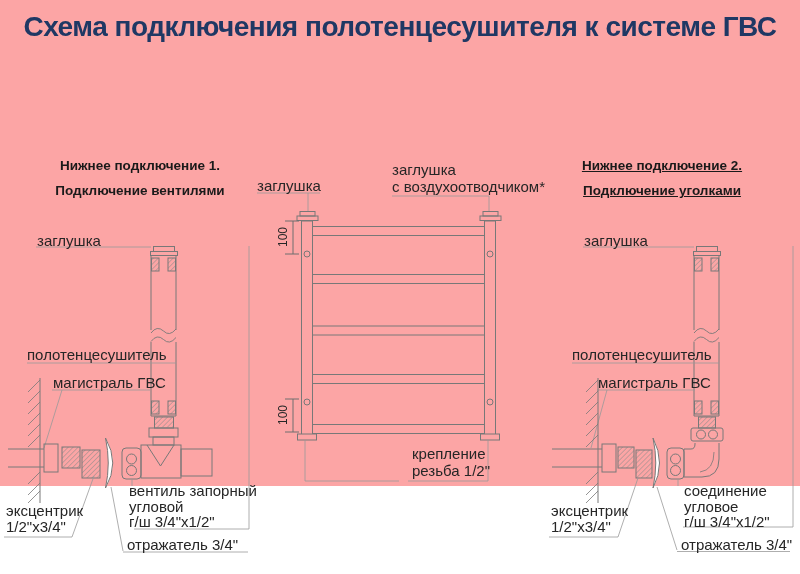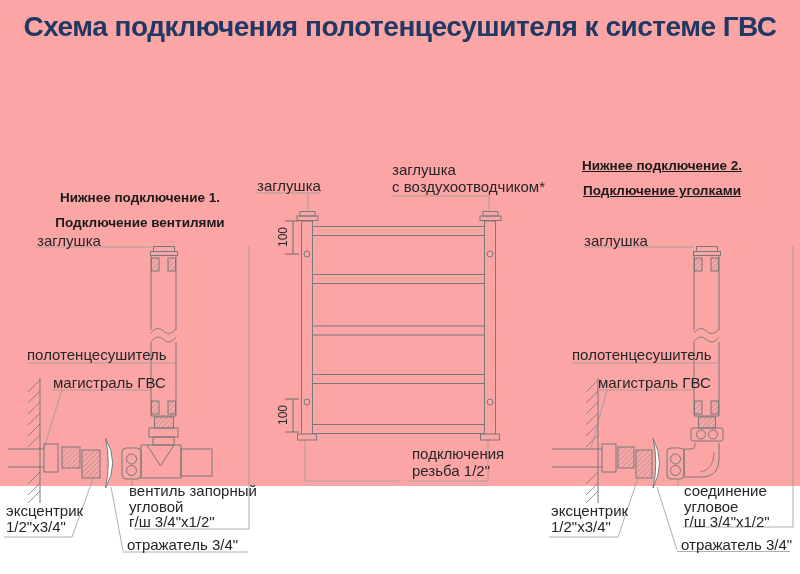--- a/index.html
+++ b/index.html
@@ -5,21 +5,21 @@
   html,body{margin:0;padding:0;}
   body{width:800px;height:574px;background:#ffffff;overflow:hidden;
        font-family:"Liberation Sans", sans-serif;}
   .page{position:relative;width:800px;height:486px;background:#fca5a5;padding-left:24px;}
   svg{position:absolute;left:0;top:0;}
   .title{position:absolute;left:0;top:11px;width:800px;margin:0;
          text-align:center;font-size:28px;font-weight:bold;letter-spacing:-0.5px;
          color:#1f3864;}
   .hdr{position:absolute;width:220px;text-align:center;font-size:13.5px;
        font-weight:bold;color:#1a1a1a;line-height:25px;top:153px;}
-  .hdr-left{left:30px;margin-top:32px;}
+  .hdr-left{left:30px;}
   .hdr-right{left:552px;text-decoration:underline;}
   .lbl{position:absolute;font-size:15px;color:#262626;white-space:nowrap;line-height:15px;}
   .lh17{line-height:17px;}
   .lh155{line-height:15.5px;}
   .dim{position:absolute;width:40px;height:14px;line-height:14px;text-align:center;
        font-size:12px;color:#262626;transform:rotate(-90deg);}
 </style>
 </head>
 <body>
 
@@ -184,21 +184,21 @@
   <div class="lbl" style="left:127px;top:537px">отражатель 3/4"</div>
 
   <div class="lbl" style="left:257px;top:178px">заглушка</div>
   <div class="lbl lh17" style="left:392px;top:161px">
     <div>заглушка</div>
     <div>с воздухоотводчиком*</div>
   </div>
   <div class="dim" style="left:263px;top:230px">100</div>
   <div class="dim" style="left:263px;top:408px">100</div>
   <div class="lbl lh17" style="left:412px;top:445px">
-    <div>подключения</div>
+    <div>крепление</div>
     <div>резьба 1/2"</div>
   </div>
 
   <div class="lbl" style="left:584px;top:233px">заглушка</div>
   <div class="lbl" style="left:572px;top:347px">полотенцесушитель</div>
   <div class="lbl" style="left:598px;top:375px">магистраль ГВС</div>
   <div class="lbl lh155" style="left:551px;top:503px">
     <div>эксцентрик</div>
     <div>1/2"x3/4"</div>
   </div>

